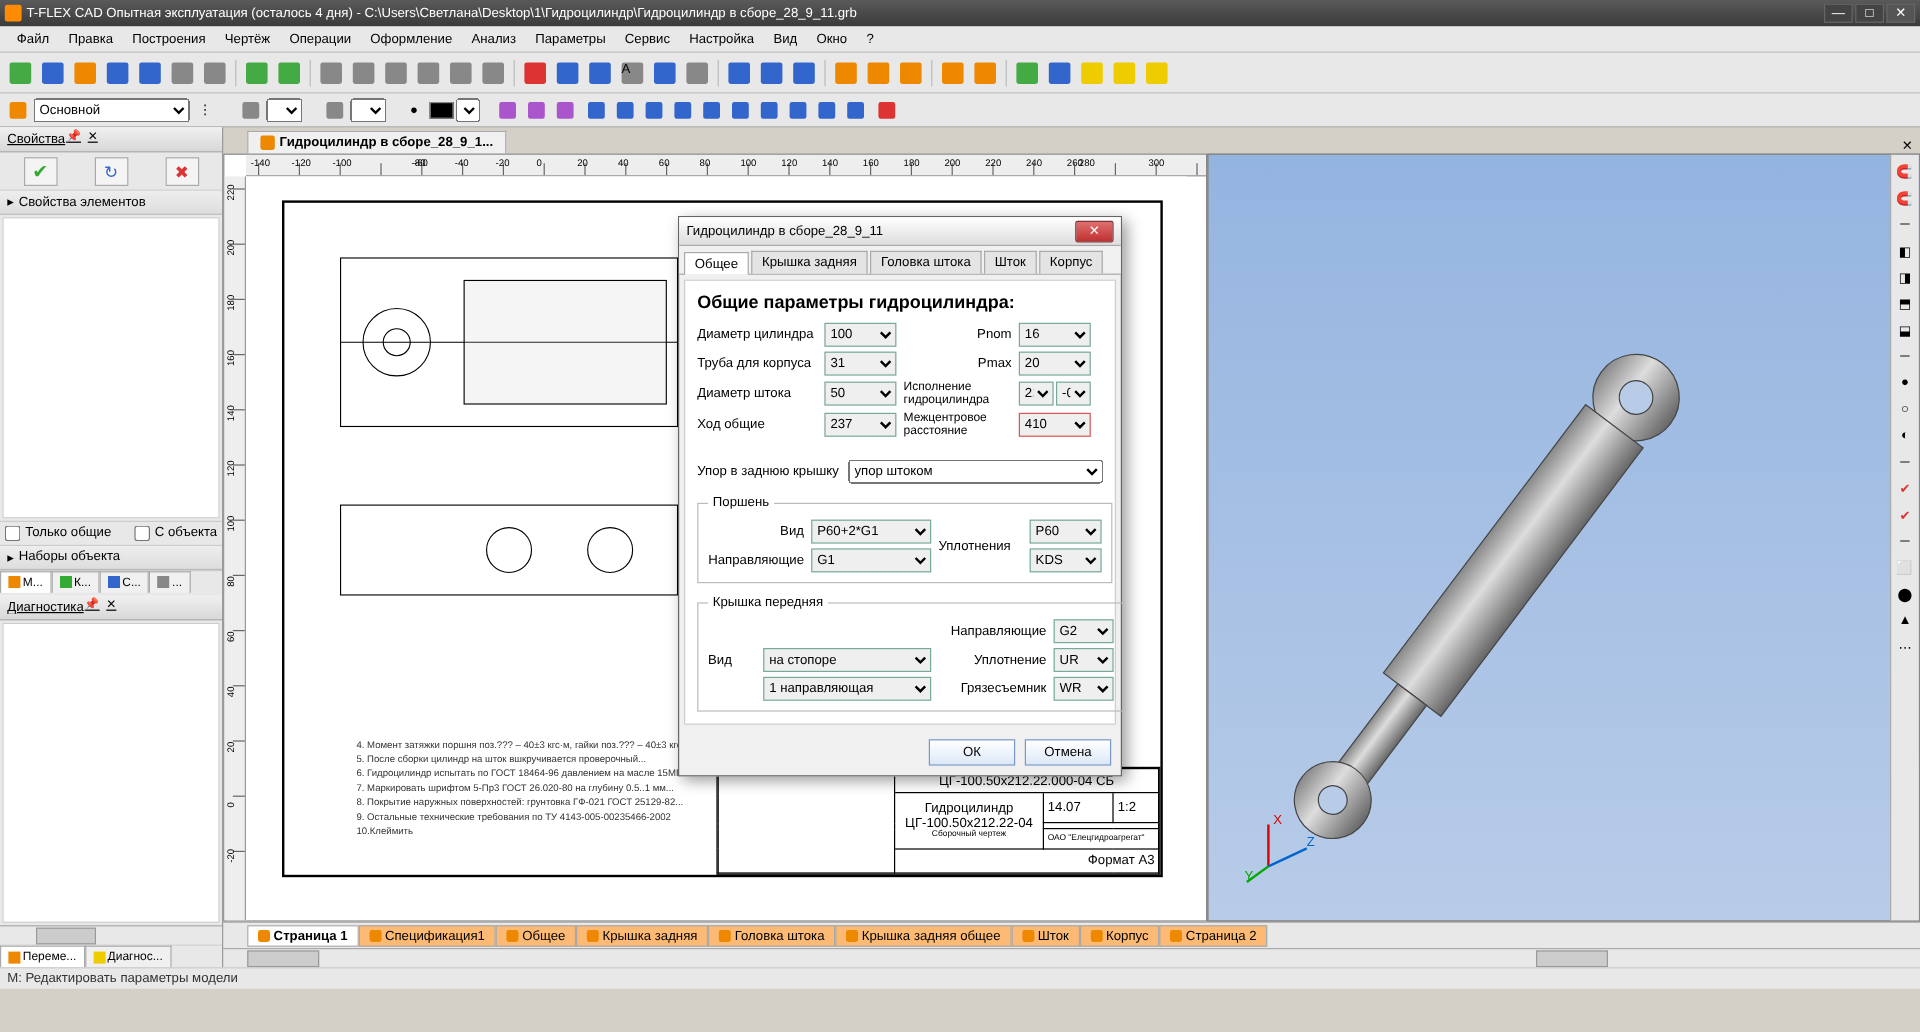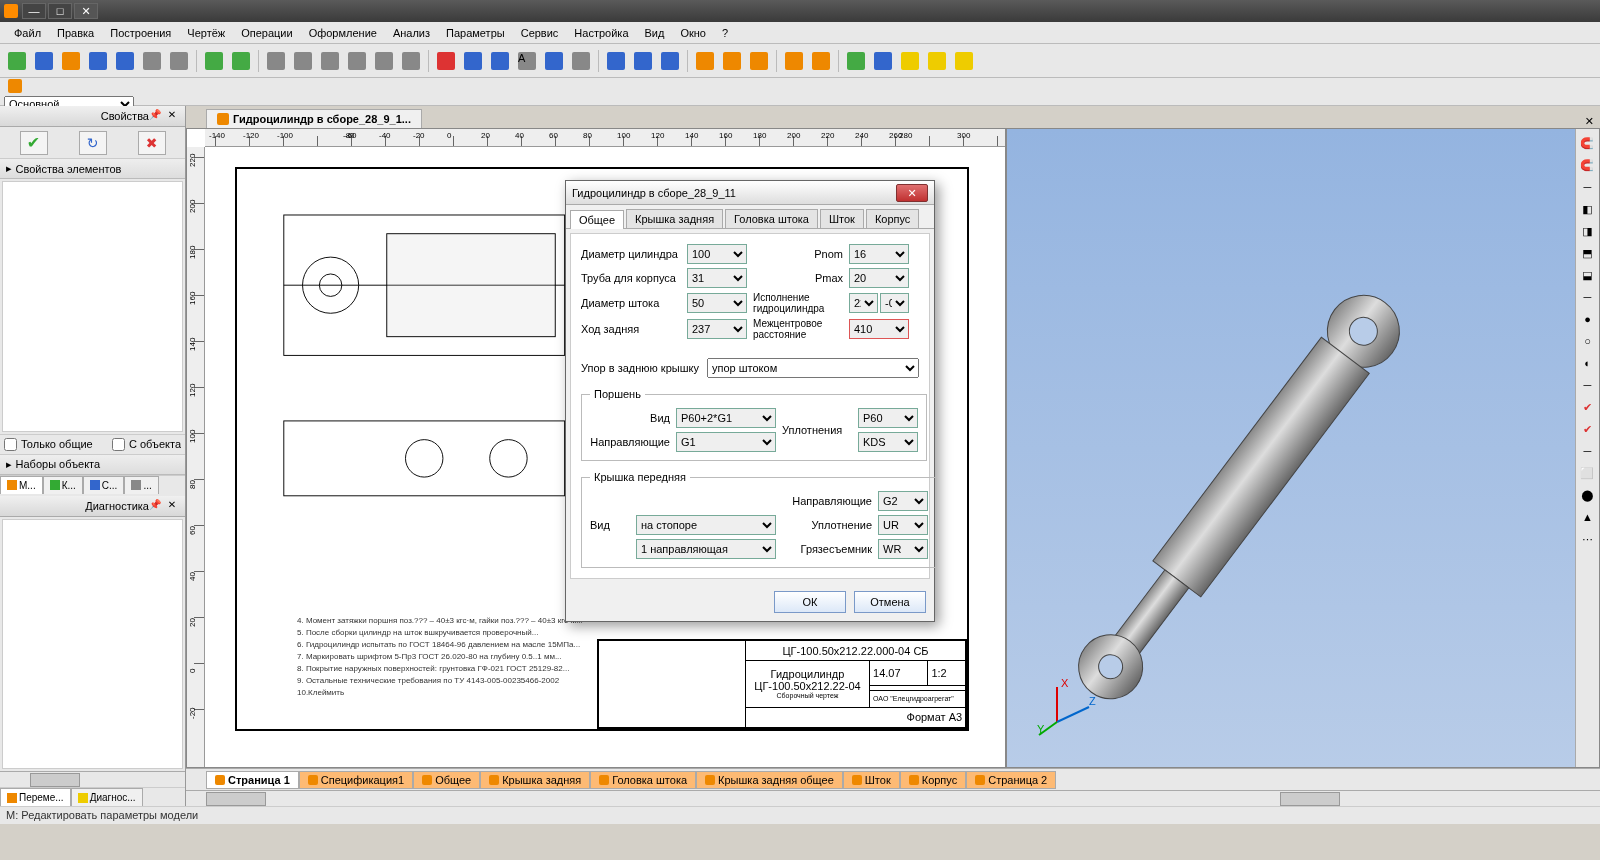--- a/index.html
+++ b/index.html
@@ -17,31 +17,31 @@
 .menubar { height: 22px; background: #e8e8e8; display: flex; align-items: center; padding: 0 6px; border-bottom: 1px solid #bbb; }
 .menubar .menu-item { padding: 2px 8px; cursor: pointer; }
 
 
 .toolbar { height: 34px; background: #e8e8e8; border-bottom: 1px solid #bbb; display: flex; align-items: center; padding: 0 4px; gap: 1px; }
 .toolbar .tb-btn { width: 26px; height: 26px; border: 1px solid transparent; display: flex; align-items: center; justify-content: center; cursor: pointer; }
 .toolbar .tb-sep { width: 1px; height: 22px; background: #bbb; margin: 0 3px; }
 .tb-ico { width: 18px; height: 18px; display: inline-block; }
 
 
-.toolbar2 { height: 28px; background: #e8e8e8; border-bottom: 1px solid #bbb; display: flex; padding: 0 4px; gap: 2px; flex-direction: column; }
+.toolbar2 { height: 28px; background: #e8e8e8; border-bottom: 1px solid #bbb; display: flex; align-items: center; padding: 0 4px; gap: 2px; }
 .toolbar2 select { height: 20px; font-size: 11px; }
 .small-btn { width: 22px; height: 22px; border: 1px solid transparent; cursor: pointer; display: inline-flex; align-items: center; justify-content: center; }
 .color-swatch { width: 20px; height: 14px; background: #000; border: 1px solid #888; }
 
 
 .main-area { position: absolute; top: 106px; left: 0; right: 0; bottom: 54px; display: flex; }
 
 
 .left-column { width: 186px; background: #e8e8e8; border-right: 1px solid #999; display: flex; flex-direction: column; }
-.panel-header { background: linear-gradient(to bottom, #f0f0f0, #d8d8d8); border-bottom: 1px solid #aaa; padding: 3px 6px; display: flex; align-items: center; justify-content: flex-end; font-size: 11px; }
+.panel-header { background: linear-gradient(to bottom, #f0f0f0, #d8d8d8); border-bottom: 1px solid #aaa; padding: 3px 6px; display: flex; align-items: center; justify-content: flex-start; font-size: 11px; text-decoration: underline; }
 .panel-header .hdr-controls { display: flex; gap: 2px; }
 .panel-header .hdr-btn { width: 14px; height: 14px; text-align: center; line-height: 12px; cursor: pointer; font-size: 10px; }
 .props-actions { height: 32px; display: flex; align-items: center; justify-content: space-around; padding: 4px; border-bottom: 1px solid #ccc; }
 .props-actions .pa-btn { width: 28px; height: 24px; border: 1px solid #aaa; background: #f4f4f4; cursor: pointer; display: flex; align-items: center; justify-content: center; }
 .sub-header { background: linear-gradient(to bottom, #eee, #ddd); padding: 3px 6px; border-bottom: 1px solid #bbb; display: flex; align-items: center; gap: 4px; }
 .props-content { flex: 1; background: #fff; border: 1px solid #ccc; margin: 2px; }
 .general-only-row { display: flex; align-items: center; padding: 3px 4px; border-top: 1px solid #ccc; border-bottom: 1px solid #ccc; font-size: 11px; gap: 4px; }
 .tabs-mini { display: flex; border-top: 1px solid #ccc; }
 .tabs-mini .mini-tab { padding: 3px 6px; border: 1px solid #aaa; border-bottom: none; background: #f0f0f0; font-size: 10px; cursor: pointer; display: flex; align-items: center; gap: 2px; }
 .tabs-mini .mini-tab.active { background: #fff; }
@@ -110,20 +110,21 @@
 
 
 .ic-green{ background:#4a4; } .ic-blue{ background:#36c; } .ic-orange{ background:#e80; } .ic-red{ background:#d33; } .ic-gray{ background:#888; } .ic-yellow{ background:#ec0; } .ic-purple{ background:#a5c; }
 .tb-ico { border-radius: 2px; }
 </style>
 </head>
 <body>
 
 <div class="titlebar">
   <span class="title-icon"></span>
+  <span class="title-text">T-FLEX CAD Опытная эксплуатация (осталось 4 дня) - C:\Users\Светлана\Desktop\1\Гидроцилиндр\Гидроцилиндр в сборе_28_9_11.grb</span>
   <div class="win-controls">
     <div class="win-btn">—</div>
     <div class="win-btn">□</div>
     <div class="win-btn close">✕</div>
   </div>
 </div>
 
 <div class="menubar" id="menubar">
     <div class="menu-item">Файл</div>
     <div class="menu-item">Правка</div>
@@ -630,20 +631,21 @@
     <span class="dlg-close">✕</span>
   </div>
   <div class="dialog-tabs" id="dialog-tabs">
       <div class="dtab active">Общее</div>
       <div class="dtab">Крышка задняя</div>
       <div class="dtab">Головка штока</div>
       <div class="dtab">Шток</div>
       <div class="dtab">Корпус</div>
     </div>
   <div class="dialog-body">
+    <h3>Общие параметры гидроцилиндра:</h3>
     <div class="param-grid">
       <label>Диаметр цилиндра</label>
       <div class="combo">
           <select><option>100</option></select>
         </div>
       <label style="text-align:right">Pnom</label>
       <div class="combo">
           <select><option>16</option></select>
         </div>
 
@@ -659,21 +661,21 @@
       <label>Диаметр штока</label>
       <div class="combo">
           <select><option>50</option></select>
         </div>
       <label style="font-size:10px">Исполнение гидроцилиндра</label>
       <div class="combo" style="display:flex;gap:2px">
         <select style="width:50%"><option>22</option></select>
         <select style="width:50%"><option>-04</option></select>
       </div>
 
-      <label>Ход задняя</label>
+      <label>Ход общие</label>
       <div class="combo">
           <select><option>237</option></select>
         </div>
       <label style="font-size:10px">Межцентровое расстояние</label>
       <div class="combo">
           <select style="border-color:#d55"><option>410</option></select>
         </div>
     </div>
     <div style="display:flex;align-items:center;gap:6px;margin-top:18px">
       <label style="width:120px">Упор в заднюю крышку</label>

